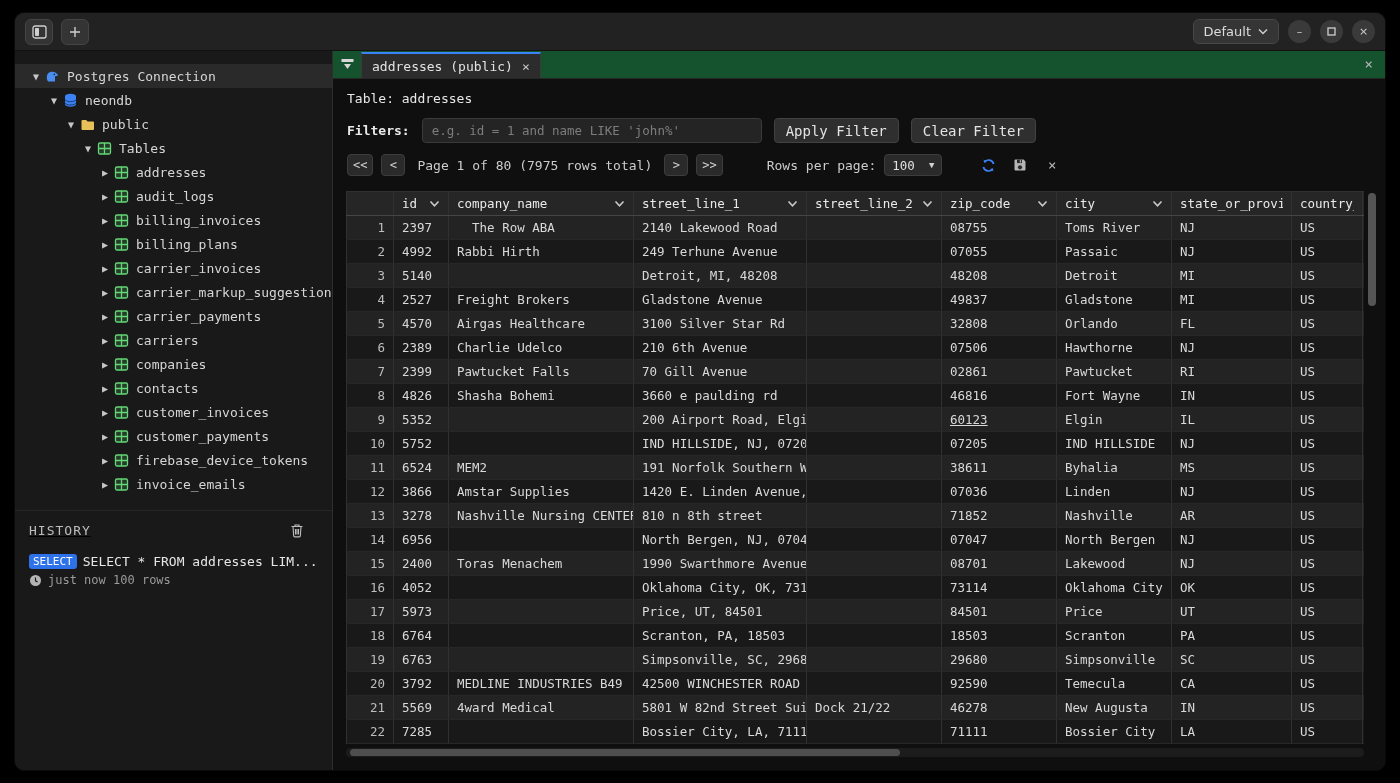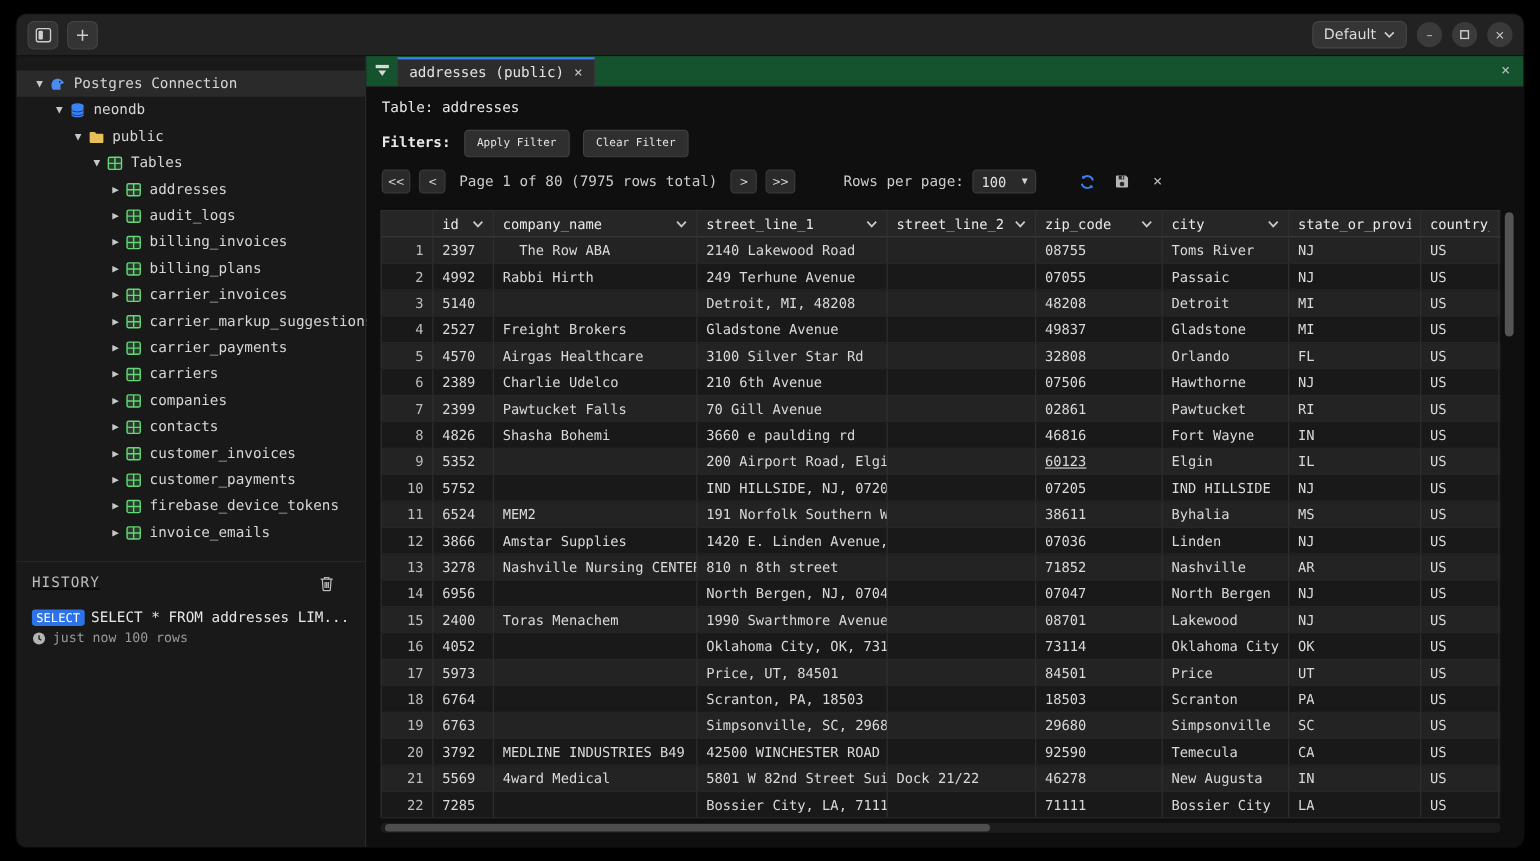--- a/index.html
+++ b/index.html
@@ -60,21 +60,21 @@
 
   .table-label { padding:12px 0 0 14px; color:#e8e8e8; font-size:13px; }
 
   
   .filters-row { display:flex; align-items:center; margin:12px 0 0 14px; gap:12px; }
   .filters-label { color:#e8e8e8; font-size:13px; font-weight:bold; }
   .filter-input { width:340px; height:25px; background:#242424; border:1px solid #3a3a3a; border-radius:4px;
     color:#ddd; font-size:12.5px; padding:0 9px; font-family:inherit; outline:none; }
   .filter-input::placeholder { color:#7d7d7d; }
   .btn { background:#2f2f2f; border:1px solid #424242; border-radius:4px; height:25px; padding:0 11px;
-    color:#e3e3e3; font-size:10px; font-family:inherit; cursor:pointer; display:flex; align-items:center; }
+    color:#e3e3e3; font-size:14px; font-family:inherit; cursor:pointer; display:flex; align-items:center; }
 
   
   .pager-row { display:flex; align-items:center; margin:11px 0 0 14px; gap:8px; }
   .pg-btn { background:#2a2a2a; border:1px solid #3d3d3d; border-radius:4px; height:22px; min-width:24px;
     padding:0 5px; color:#cfcfcf; font-size:12px; display:flex; align-items:center; justify-content:center; cursor:pointer; }
   .pg-status { color:#cccccc; font-size:13px; margin:0 4px; }
   .rpp-label { color:#cccccc; font-size:13px; margin-left:36px; }
   .rpp-select { background:#2a2a2a; border:1px solid #3d3d3d; border-radius:4px; height:22px; width:58px;
     display:flex; align-items:center; justify-content:space-between; padding:0 7px; color:#e0e0e0;
     font-size:12.5px; cursor:pointer; }
@@ -387,20 +387,21 @@
           <span>addresses (public)</span>
           <span class="tab-close">×</span>
         </div>
         <span class="pane-close">×</span>
       </div>
 
       <div class="table-label">Table: addresses</div>
 
       <div class="filters-row">
         <span class="filters-label">Filters:</span>
+        <input class="filter-input" type="text" placeholder="e.g. id = 1 and name LIKE 'john%'" style="">
         <button class="btn">Apply Filter</button>
         <button class="btn">Clear Filter</button>
       </div>
 
       <div class="pager-row">
         <div class="pg-btn">&lt;&lt;</div>
         <div class="pg-btn">&lt;</div>
         <span class="pg-status">Page 1 of 80 (7975 rows total)</span>
         <div class="pg-btn">&gt;</div>
         <div class="pg-btn">&gt;&gt;</div>

